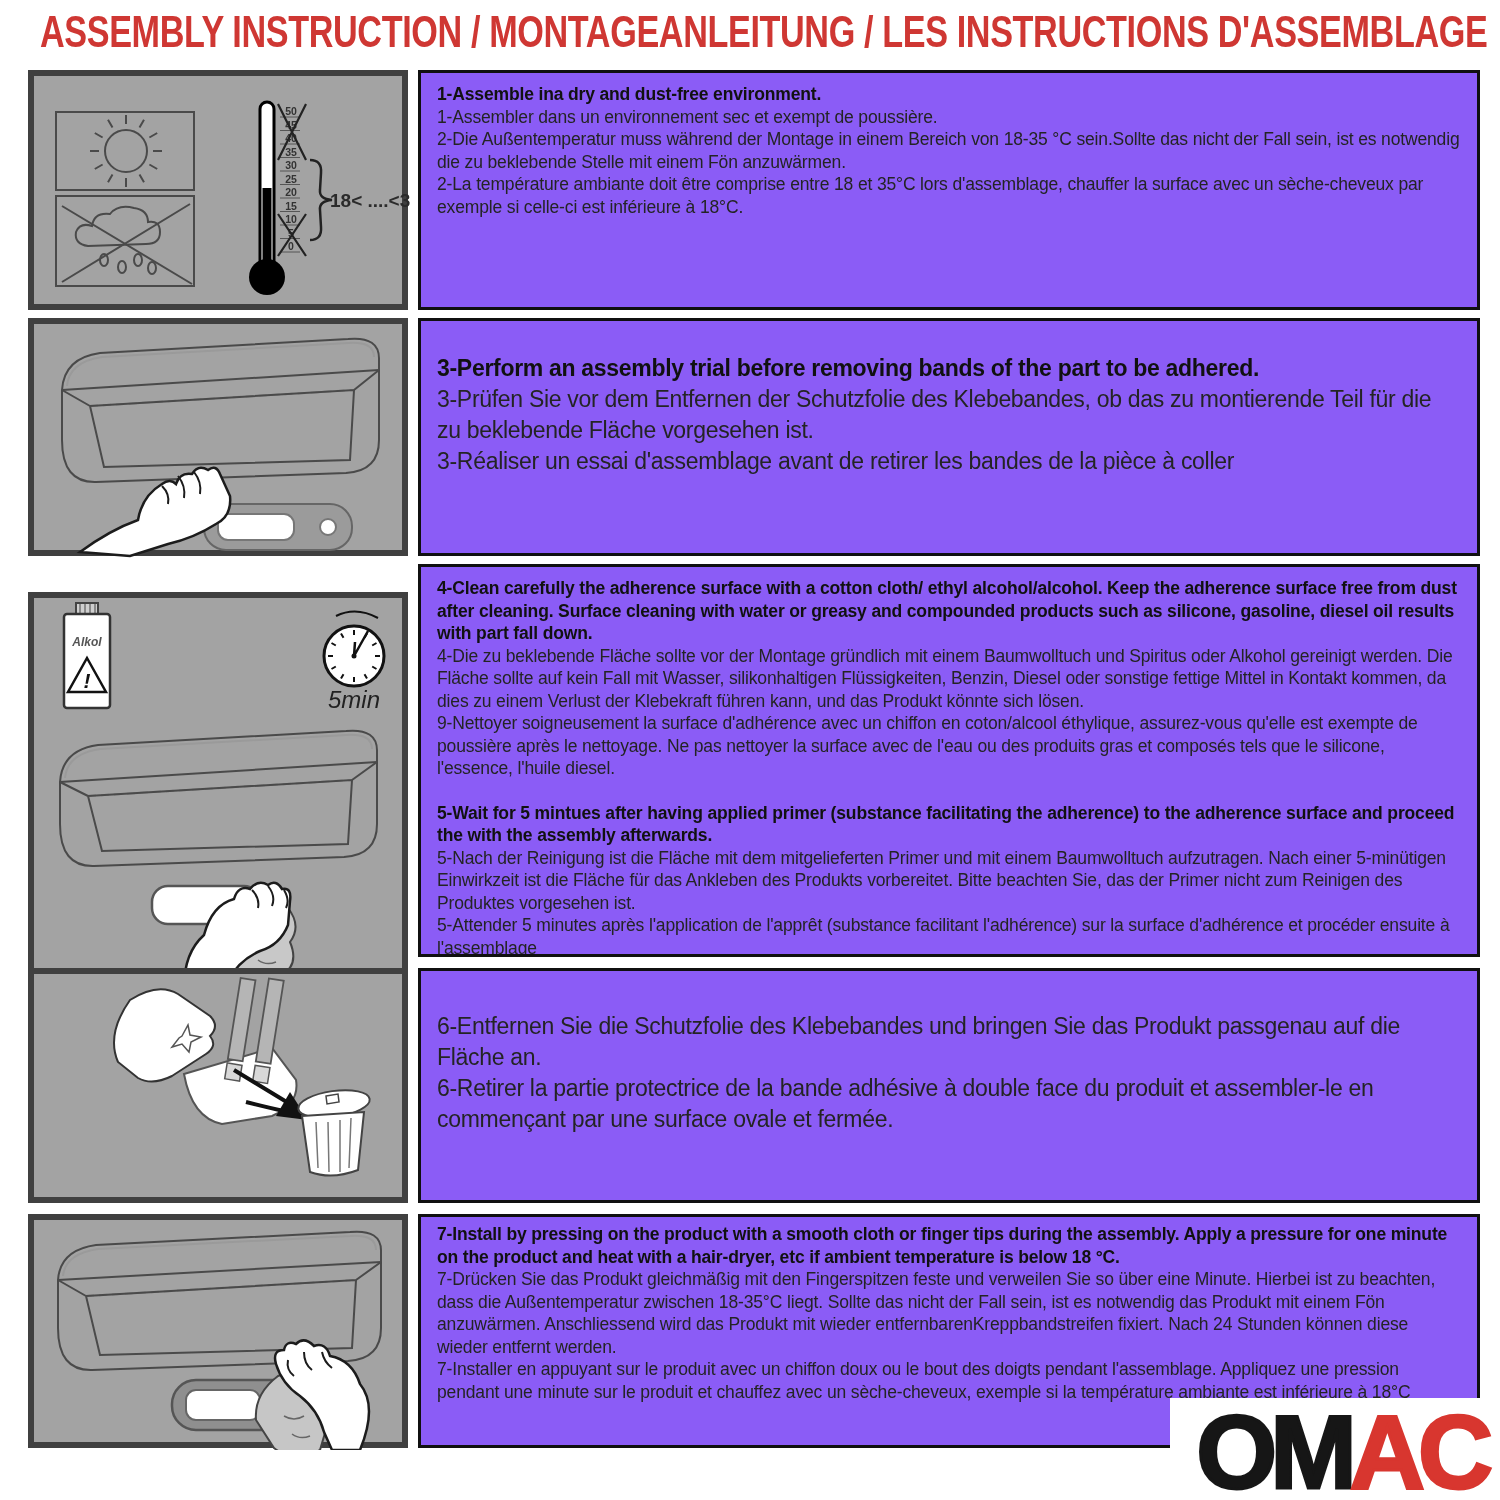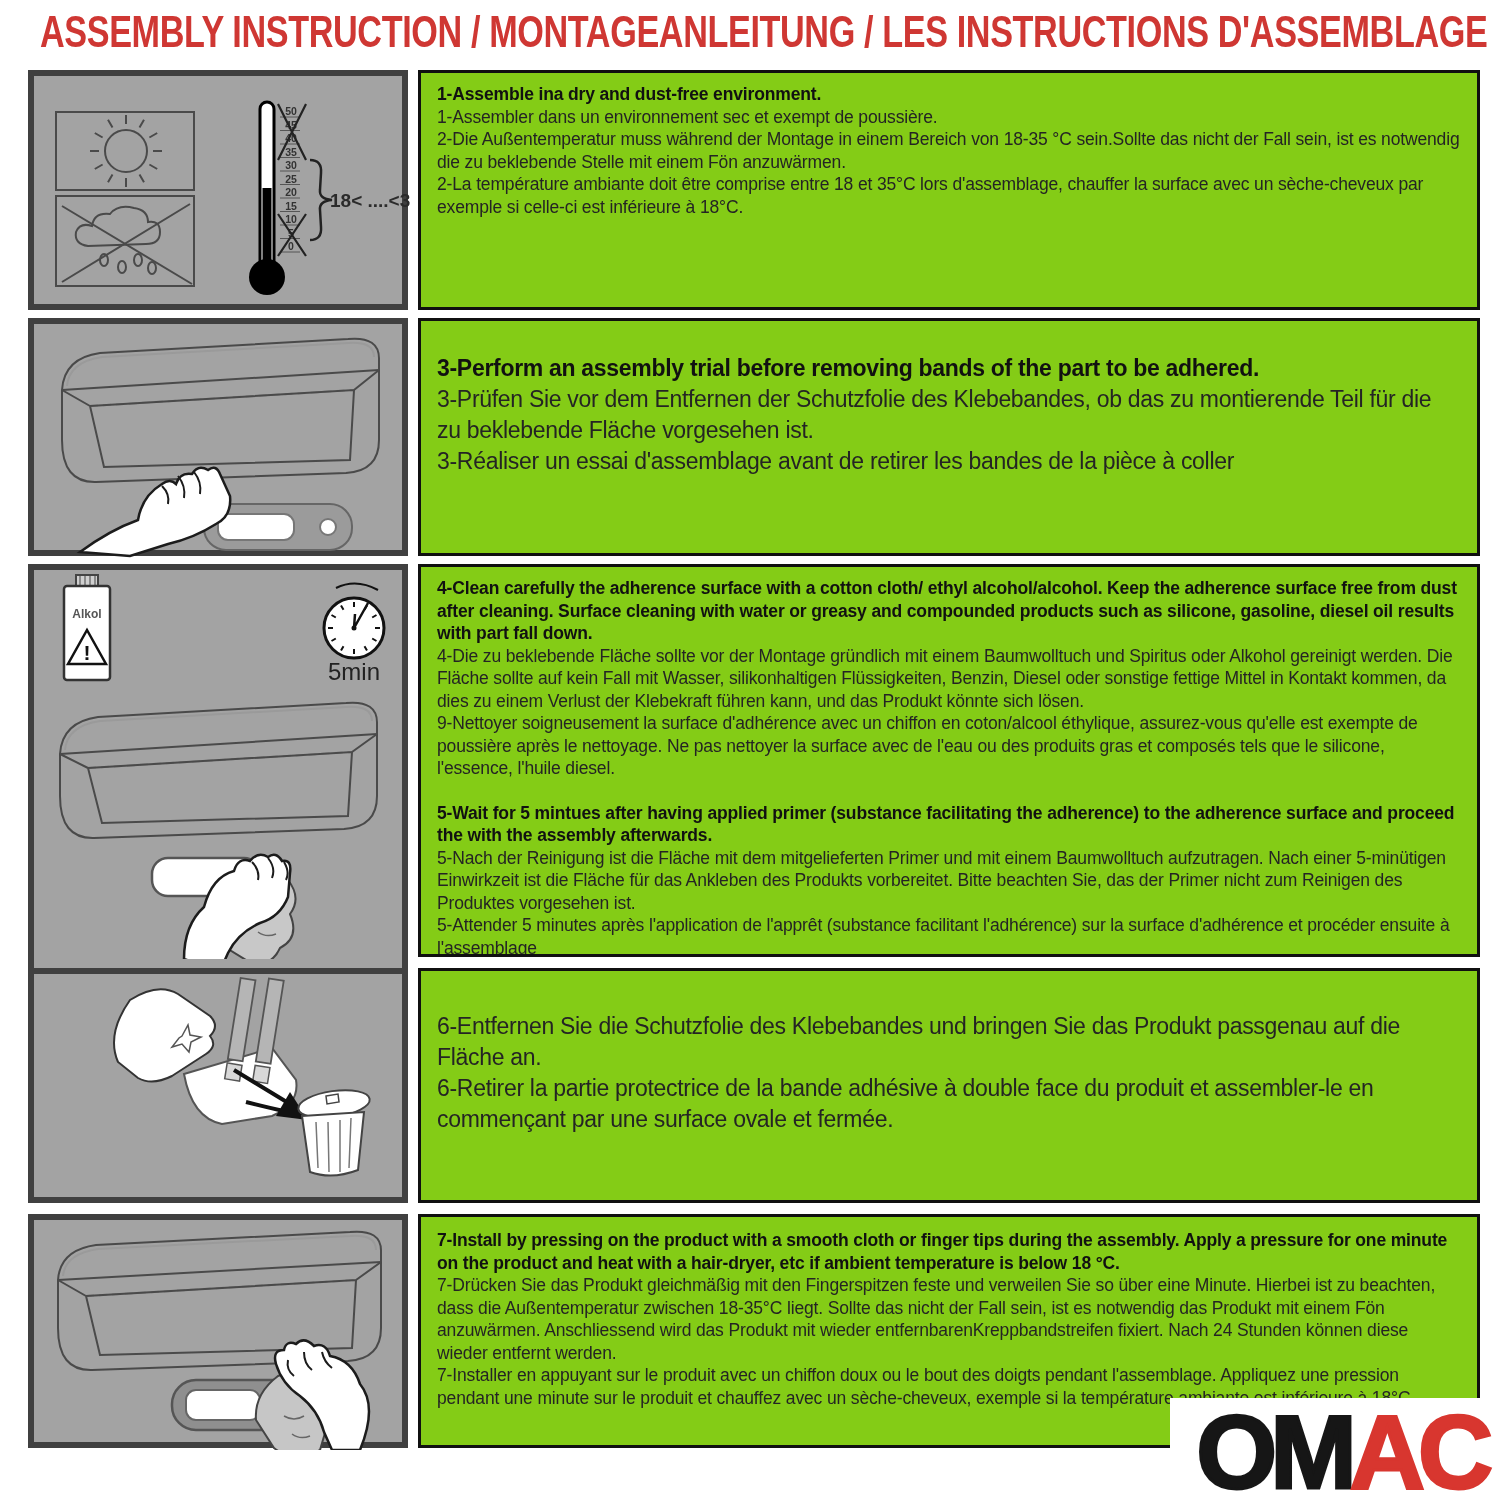--- a/index.html
+++ b/index.html
@@ -1,29 +1,29 @@
 <!DOCTYPE html>
 <html><head>
 <meta charset="utf-8">
 <style>
   html,body{margin:0;padding:0;background:#fff;}
   .page{position:relative;width:1500px;height:1500px;background:#fff;overflow:hidden;
         font-family:"Liberation Sans",sans-serif;color:#1e1e1e;}
   .title{position:absolute;left:40px;top:6px;font-size:45px;font-weight:bold;color:#cf3733;
          white-space:nowrap;letter-spacing:-0.5px;transform:scaleX(0.76);transform-origin:left top;}
   .figbox{position:absolute;left:28px;width:380px;border:6px solid #404040;background:#a3a3a3;box-sizing:border-box;}
-  .textbox{position:absolute;left:418px;width:1062px;border:3px solid #101010;background:#84cc16;
+  .textbox{position:absolute;left:418px;width:1062px;border:3px solid #101010;background:#8b5cf6;
            box-sizing:border-box;padding:10px 16px 6px 16px;overflow:hidden;}
   .p{font-size:17.5px;line-height:22.5px;letter-spacing:-0.15px;color:#242424;}
   .p.b{font-weight:bold;color:#111;}
   .p.gap{margin-top:22px;}
   .big .p{font-size:23px;line-height:31px;letter-spacing:-0.3px;}
   .pt-lg{padding-top:32px;}
   .pt-md{padding-top:40px;}
-  .pt-sm{padding-top:12px;}
+  .pt-sm{padding-top:6px;}
   svg{display:block;}
   .ln{fill:none;stroke:#4a4a4a;stroke-width:2;}
   .logo{position:absolute;top:1398px;right:10px;background:#fff;padding:4px 4px 0 26px;
         font-weight:bold;font-size:104px;line-height:100px;letter-spacing:-7px;white-space:nowrap;}
   .logo .blk{color:#161616;-webkit-text-stroke:3px #161616;}
   .logo .red{color:#d8362f;-webkit-text-stroke:3px #d8362f;}
 </style>
 </head>
 <body>
 
@@ -98,21 +98,21 @@
         <path d="M128,162 Q136,170 134,180 M144,152 Q152,162 150,174 M160,148 Q168,158 166,170" fill="none" stroke="#1c1c1c" stroke-width="2"></path>
       </g>
     </svg>
   </div>
   <div class="textbox big pt-lg" style="top:318px;height:238px;">
     <div class="p b">3-Perform an assembly trial before removing bands of the part to be adhered.</div>
     <div class="p">3-Prüfen Sie vor dem Entfernen der Schutzfolie des Klebebandes, ob das zu montierende Teil für die zu beklebende Fläche vorgesehen ist.</div>
     <div class="p">3-Réaliser un essai d'assemblage avant de retirer les bandes de la pièce à coller</div>
   </div>
 
-  <div class="figbox" style="top:564px;height:508px;">
+  <div class="figbox" style="top:592px;height:508px;font-style:italic;">
     <svg width="376" height="389" viewBox="0 0 376 389">
       <g>
         <rect x="42" y="5" width="22" height="13" fill="#cfcfcf" stroke="#444" stroke-width="2"></rect>
         <path d="M46,5 L46,18 M51,5 L51,18 M56,5 L56,18 M61,5 L61,18" stroke="#444" stroke-width="1"></path>
         <rect x="30" y="16" width="46" height="94" rx="3" fill="#fff" stroke="#333" stroke-width="2.5"></rect>
         <text x="53" y="48" font-size="12" font-weight="bold" fill="#555" text-anchor="middle">Alkol</text>
         <path d="M53,60 L72,94 L34,94 Z" fill="none" stroke="#111" stroke-width="2.5"></path>
         <text x="53" y="90" font-size="21" font-weight="bold" fill="#111" text-anchor="middle">!</text>
       </g>
       <g>

